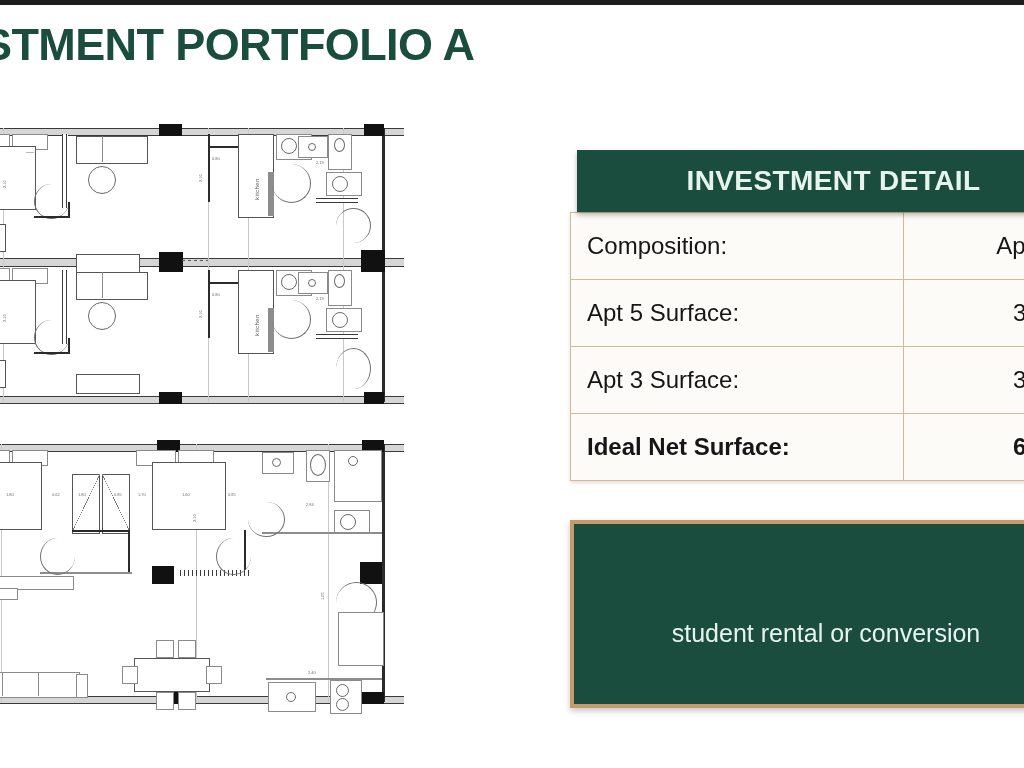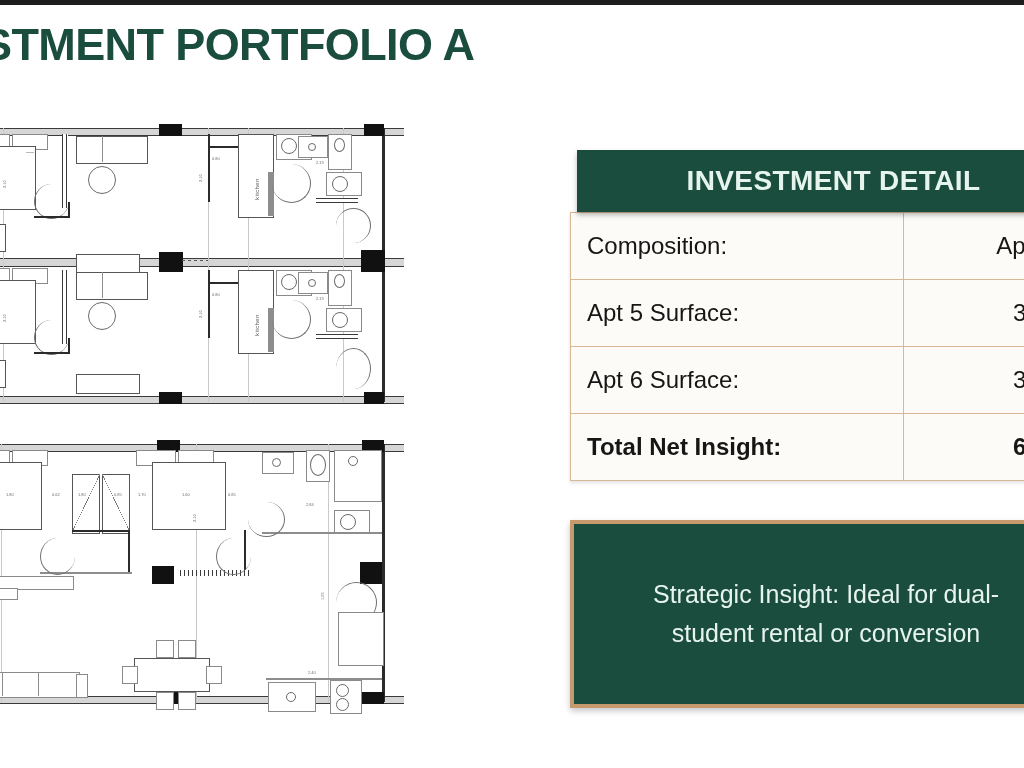--- a/index.html
+++ b/index.html
@@ -308,31 +308,31 @@
       <tbody>
         <tr>
           <td class="lbl">Composition:</td>
           <td class="val">Apt 1 +</td>
         </tr>
         <tr>
           <td class="lbl">Apt 5 Surface:</td>
           <td class="val">34.38</td>
         </tr>
         <tr>
-          <td class="lbl">Apt 6 Surface:</td>
+          <td class="lbl">Apt 3 Surface:</td>
           <td class="val">33.55</td>
         </tr>
         <tr class="total">
-          <td class="lbl">Total Net Insight:</td>
+          <td class="lbl">Ideal Net Surface:</td>
           <td class="val">67.93</td>
         </tr>
       </tbody>
     </table>
   </div>
 
   <div class="insight">
     <p>
-      <span>Strategic Insight: Ideal for dual-</span><br>
+      <br>
       <span>student rental or conversion</span><br>
     </p>
   </div>
 
 </div>
 
 </body></html>

